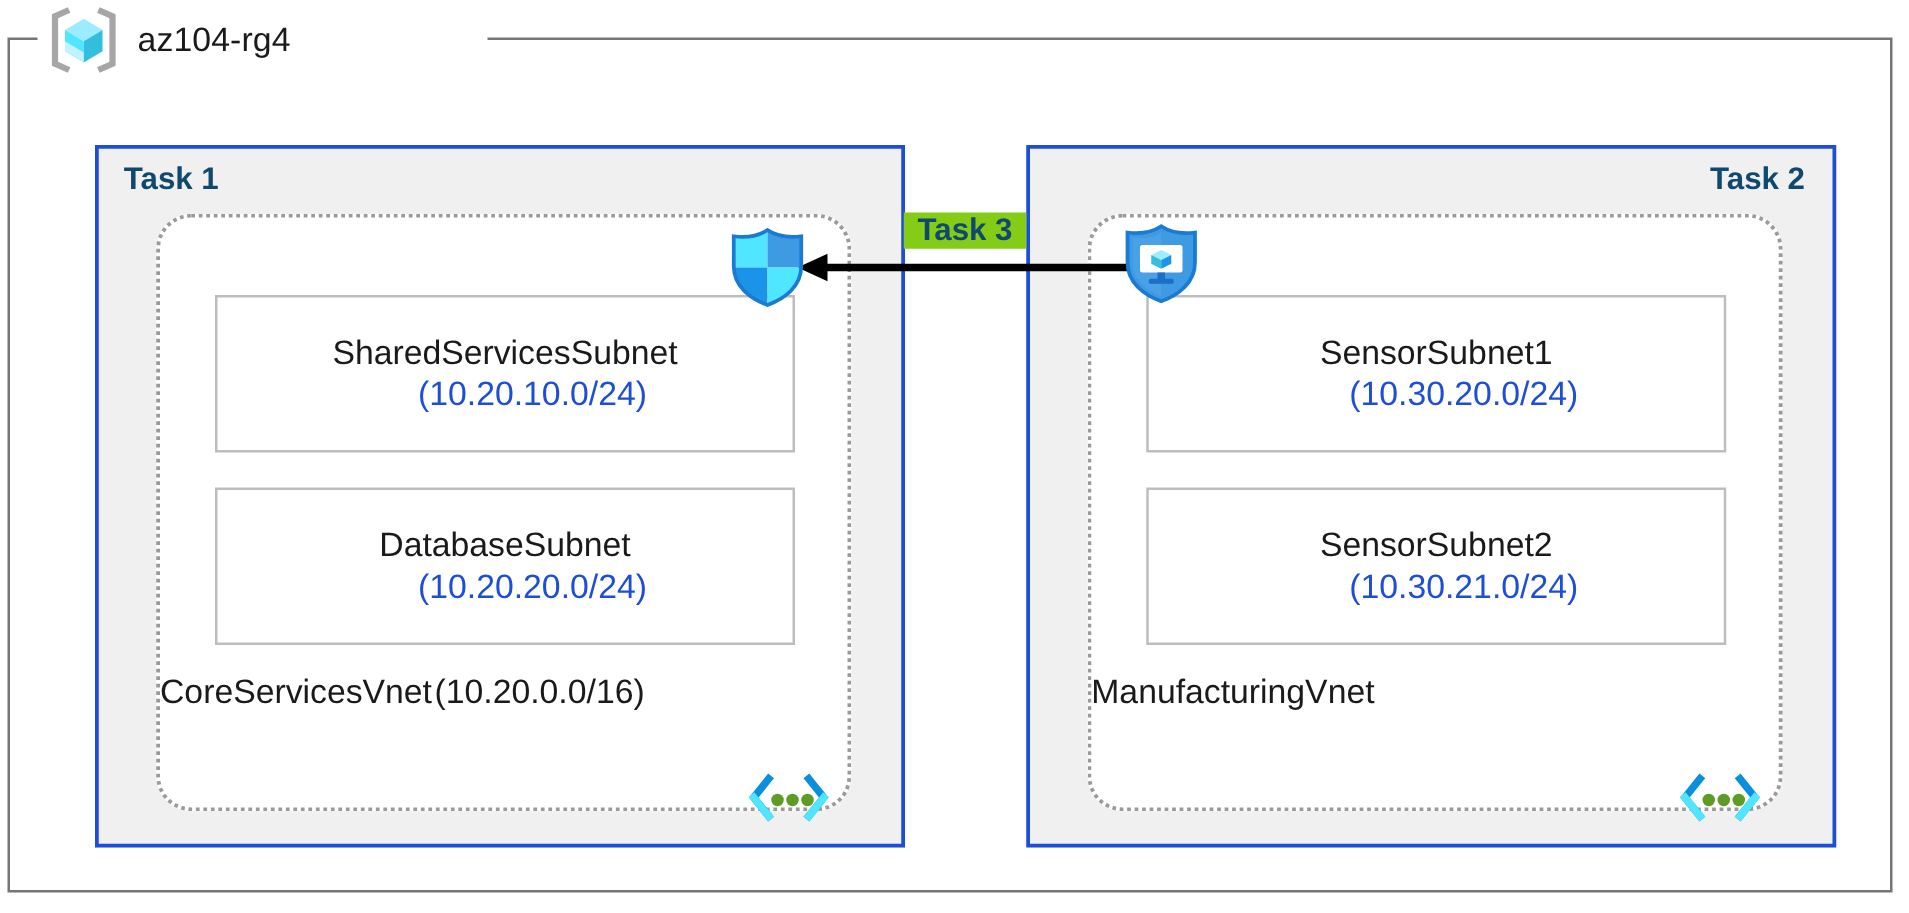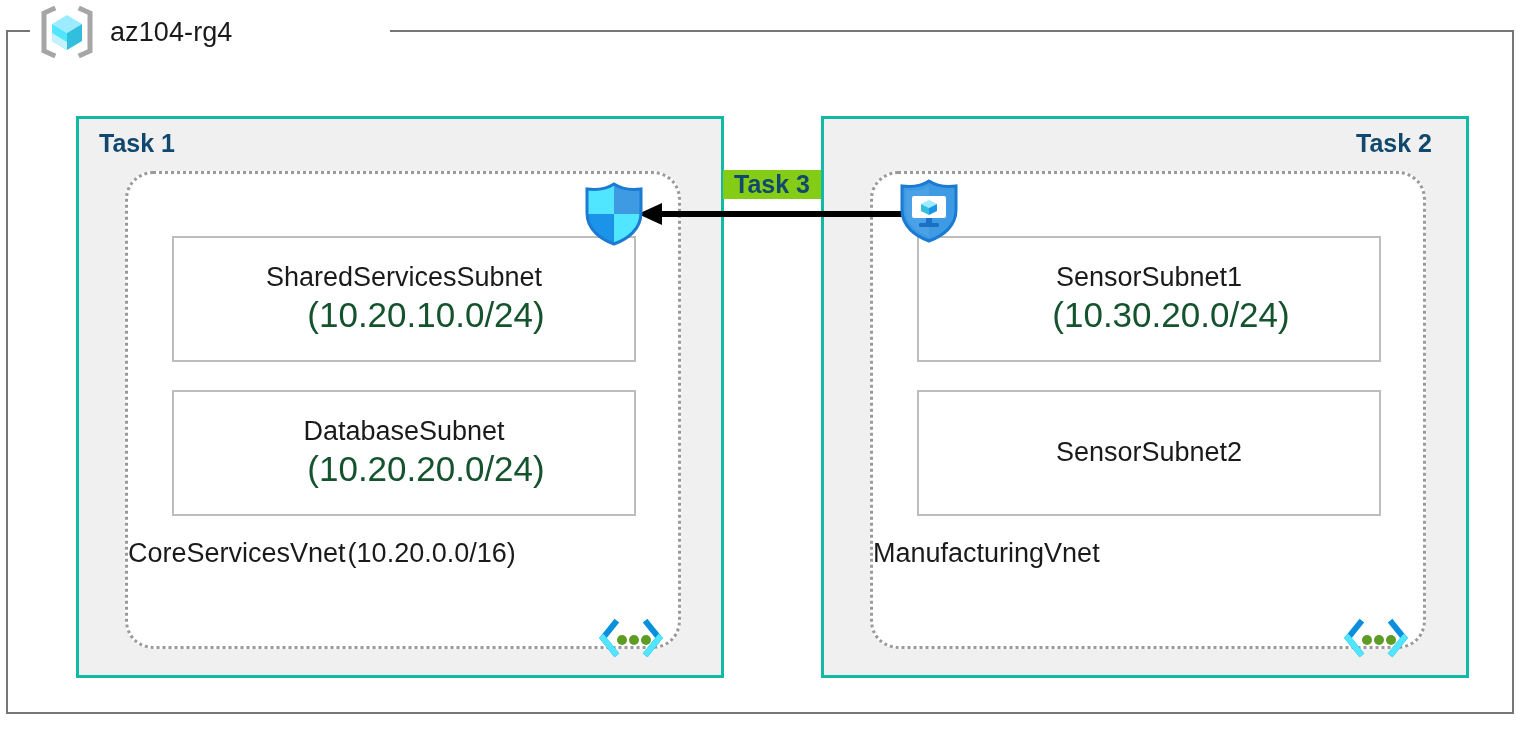--- a/index.html
+++ b/index.html
@@ -60,35 +60,35 @@
     position: relative;
     width: 58px;
     height: 54px;
   }
 
   
   .task-panel {
     position: absolute;
     box-sizing: border-box;
     background: #f0f0f0;
-    border: 3px solid #14b8a6;
+    border: 3px solid #1d4ed8;
   }
   #task1-panel { left: 76px;  top: 116px; width: 648px; height: 562px; }
   #task2-panel { left: 821px; top: 116px; width: 648px; height: 562px; }
 
   .task-label {
     position: absolute;
     top: 10px;
     font-size: 25px;
     font-weight: bold;
     color: #11496e;
     white-space: nowrap;
   }
   .task-label.left  { left: 20px; }
-  .task-label.right { right: 34px; }
+  .task-label.right { right: 22px; }
 
   
   .vnet-box {
     position: absolute;
     box-sizing: border-box;
     left: 46px;
     top: 52px;
     width: 556px;
     height: 478px;
     border: 3px dotted #9a9a9a;
@@ -114,22 +114,22 @@
   .subnet-box.first  { top: 62px; }
   .subnet-box.second { top: 216px; }
 
   .subnet-name {
     font-size: 27px;
     color: #1a1a1a;
     line-height: 1.15;
     white-space: nowrap;
   }
   .subnet-cidr {
-    font-size: 35px;
-    color: #14532d;
+    font-size: 27px;
+    color: #1d4ed8;
     line-height: 1.15;
     white-space: nowrap;
     margin-left: 44px;
   }
 
   
   .vnet-caption {
     position: absolute;
     left: 0;
     right: 0;
@@ -253,20 +253,21 @@
 
     <div class="vnet-box">
 
       <div class="subnet-box first">
         <span class="subnet-name">SensorSubnet1</span>
         <span class="subnet-cidr">(10.30.20.0/24)</span>
       </div>
 
       <div class="subnet-box second">
         <span class="subnet-name">SensorSubnet2</span>
+        <span class="subnet-cidr">(10.30.21.0/24)</span>
       </div>
 
       <div class="vnet-caption">
         <span class="vnet-name">ManufacturingVnet</span>
       </div>
 
       <span class="vnet-icon">
         <svg width="66" height="46" viewBox="0 0 66 46">
           <path d="M17 7 L5 22 L17 37" fill="none" stroke="#0a8fdc" stroke-width="6" stroke-linecap="square"></path>
           <path d="M17 37 L5 22" fill="none" stroke="#50e6ff" stroke-width="6" stroke-linecap="square"></path>

